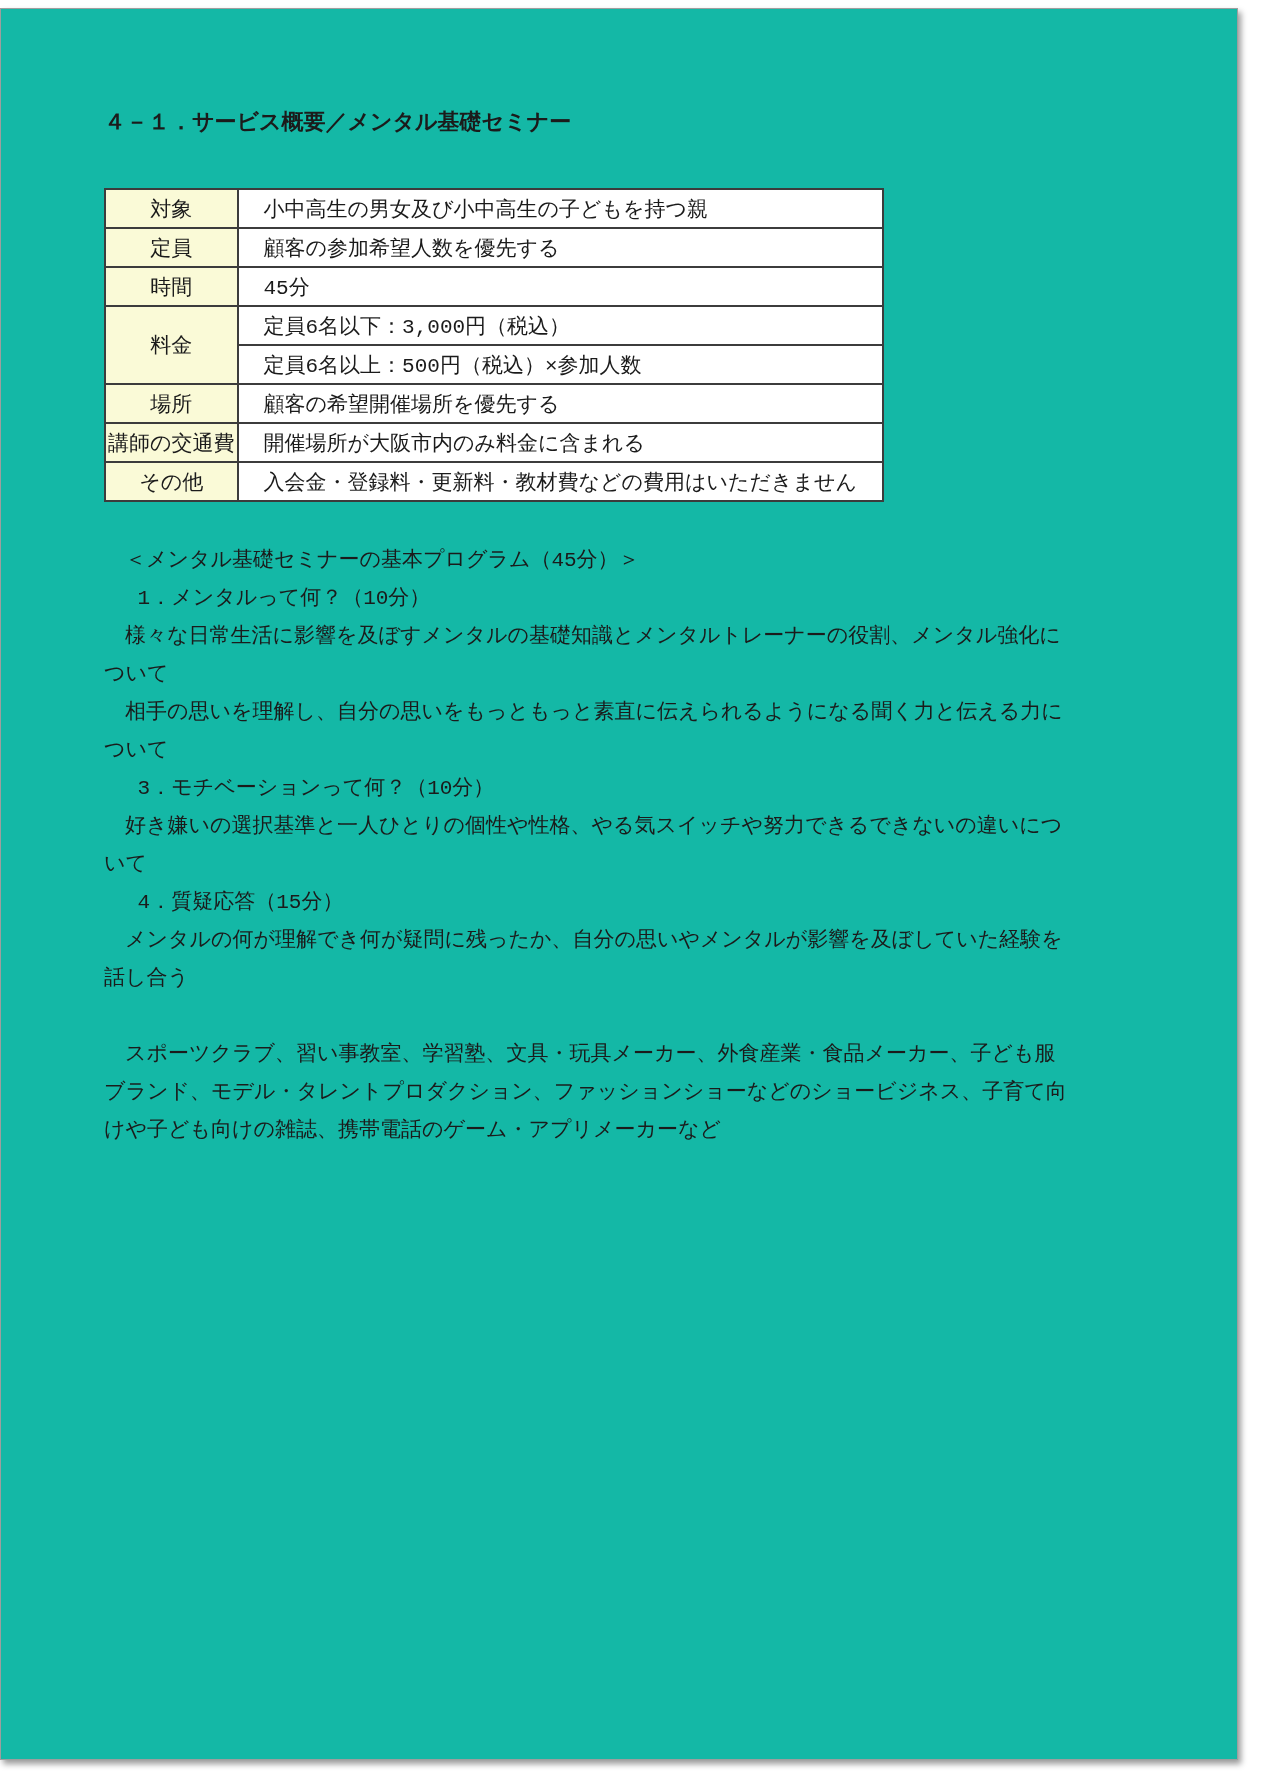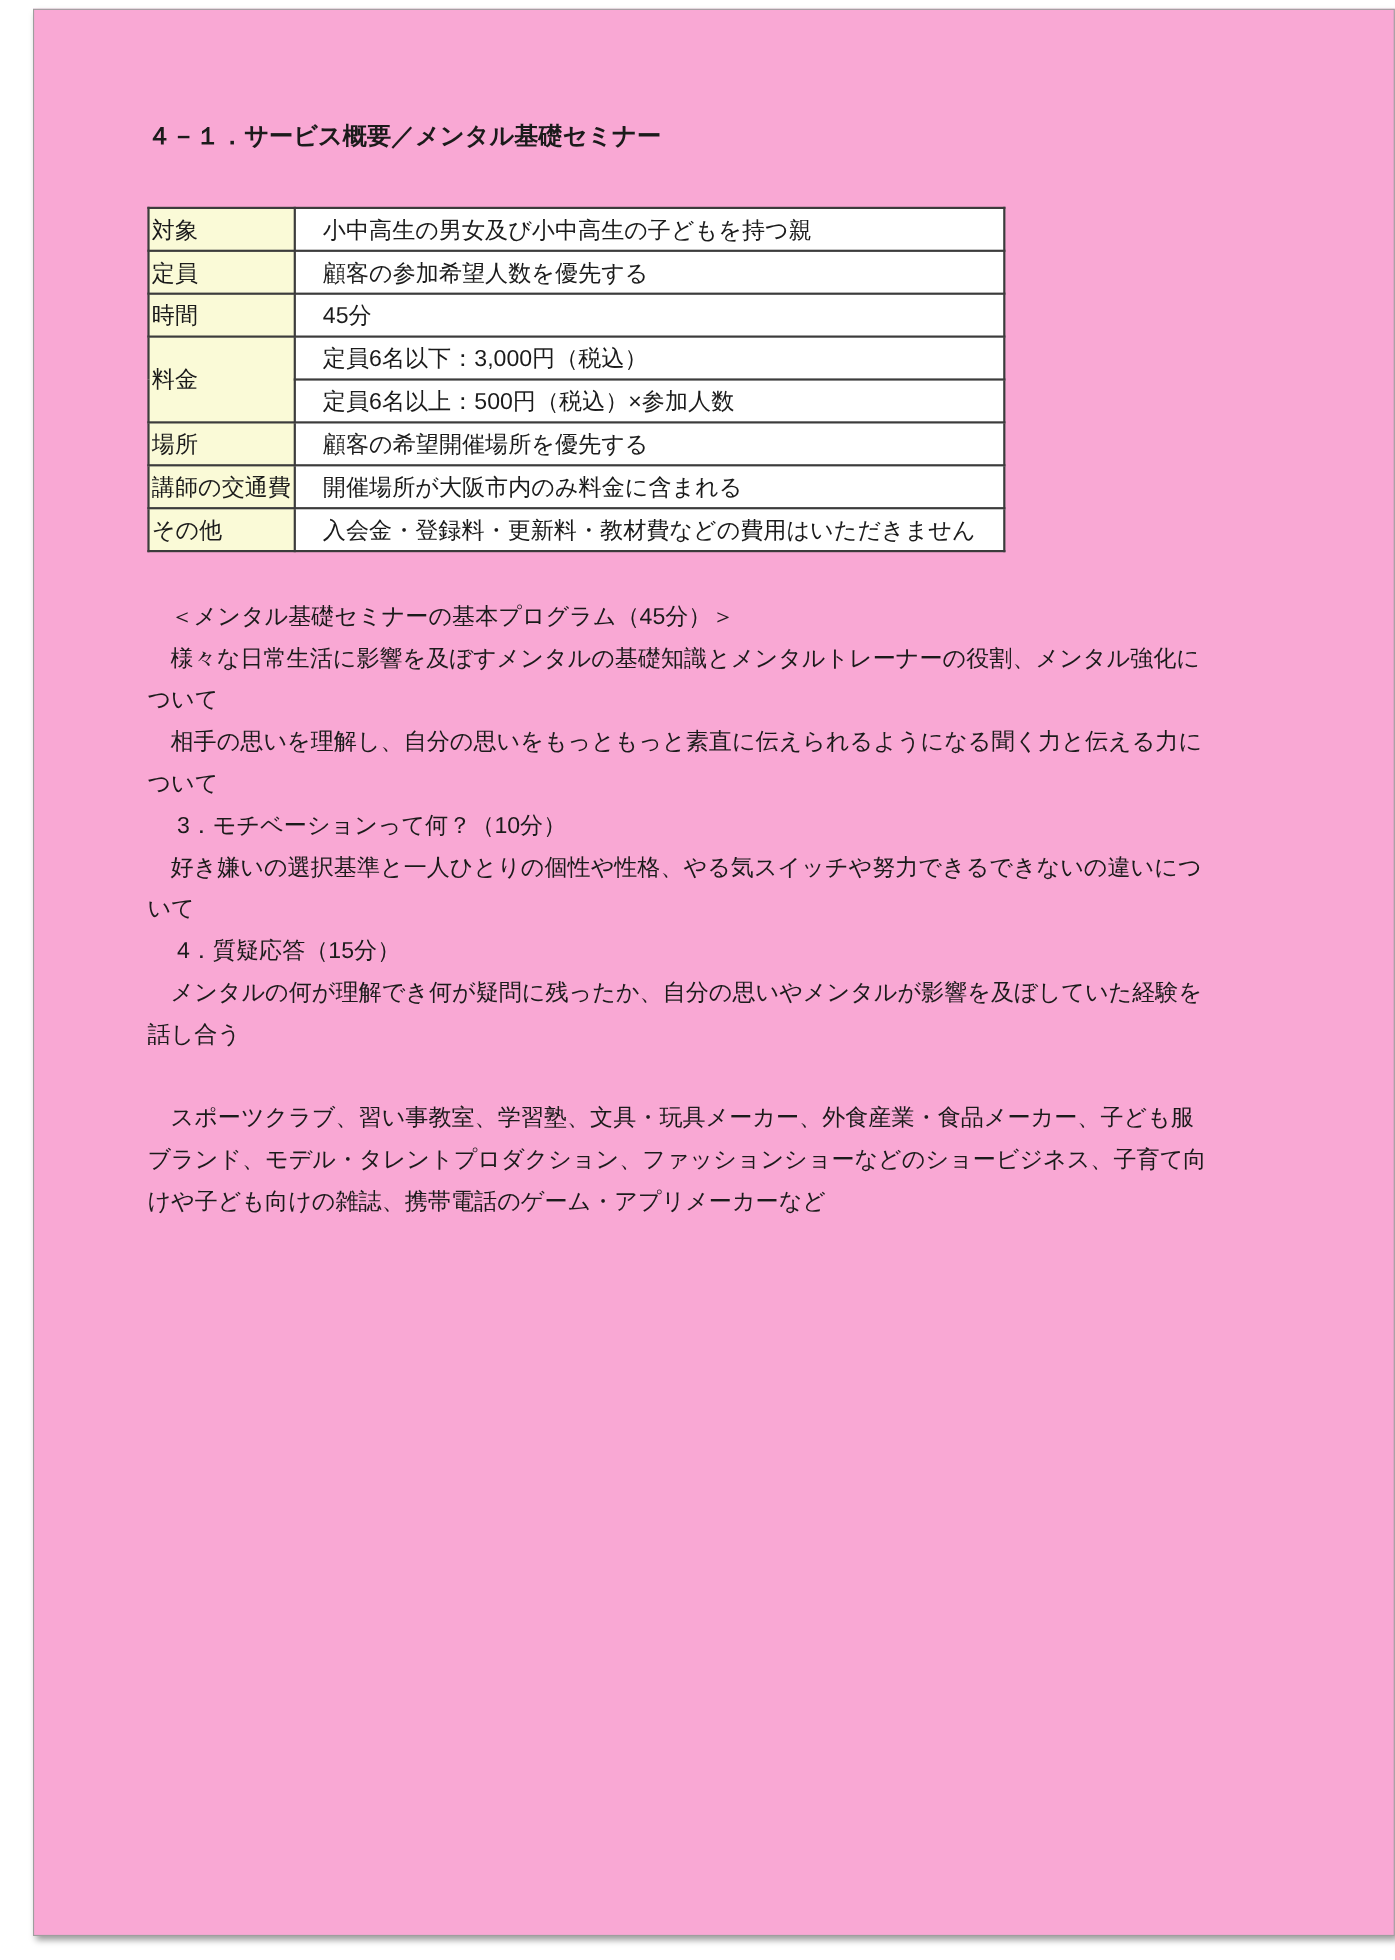--- a/index.html
+++ b/index.html
@@ -4,26 +4,27 @@
 <style>
   html, body {
     margin: 0; padding: 0;
     width: 1268px; height: 1782px;
     background: #ffffff;
     font-family: "Liberation Sans", sans-serif;
     color: #1b1b1b;
   }
   .page {
     position: absolute;
-    left: 30px; top: 8px;
+    left: 0; top: 8px;
     width: 1238px; height: 1752px;
-    background: #f9a8d4;
+    background: #14b8a6;
     border: 1px solid #9e9e9e;
     box-shadow: 3px 4px 6px rgba(0,0,0,0.40);
     box-sizing: border-box;
+    font-family: Liberation Mono, monospace;
   }
   .content {
     position: absolute;
     left: 103px; top: 96px;
     width: 1060px;
   }
   .heading {
     font-size: 22px;
     font-weight: bold;
     line-height: 38px;
@@ -42,21 +43,21 @@
   }
   table.doc-table td {
     border: 2px solid #3c3c3c;
     font-size: 21px;
     height: 39px;
     box-sizing: border-box;
   }
   td.cell-label {
     background: #fafad7;
     width: 128px;
-    text-align: left;
+    text-align: center;
     padding: 0 2px;
     white-space: nowrap;
   }
   td.cell-value {
     background: #ffffff;
     width: 550px;
     text-align: left;
     padding: 2px 25px;
     white-space: nowrap;
   }
@@ -104,20 +105,21 @@
         </tr>
         <tr>
           <td class="cell-label">その他</td>
           <td class="cell-value">入会金・登録料・更新料・教材費などの費用はいただきません</td>
         </tr>
       </tbody>
     </table>
 
     <div class="program-block">
       <div class="line">　＜メンタル基礎セミナーの基本プログラム（45分）＞</div>
+      <div class="line">　 1．メンタルって何？（10分）</div>
       <div class="line">　様々な日常生活に影響を及ぼすメンタルの基礎知識とメンタルトレーナーの役割、メンタル強化に</div>
       <div class="line">ついて</div>
       <div class="line">　相手の思いを理解し、自分の思いをもっともっと素直に伝えられるようになる聞く力と伝える力に</div>
       <div class="line">ついて</div>
       <div class="line">　 3．モチベーションって何？（10分）</div>
       <div class="line">　好き嫌いの選択基準と一人ひとりの個性や性格、やる気スイッチや努力できるできないの違いにつ</div>
       <div class="line">いて</div>
       <div class="line">　 4．質疑応答（15分）</div>
       <div class="line">　メンタルの何が理解でき何が疑問に残ったか、自分の思いやメンタルが影響を及ぼしていた経験を</div>
       <div class="line">話し合う</div>

